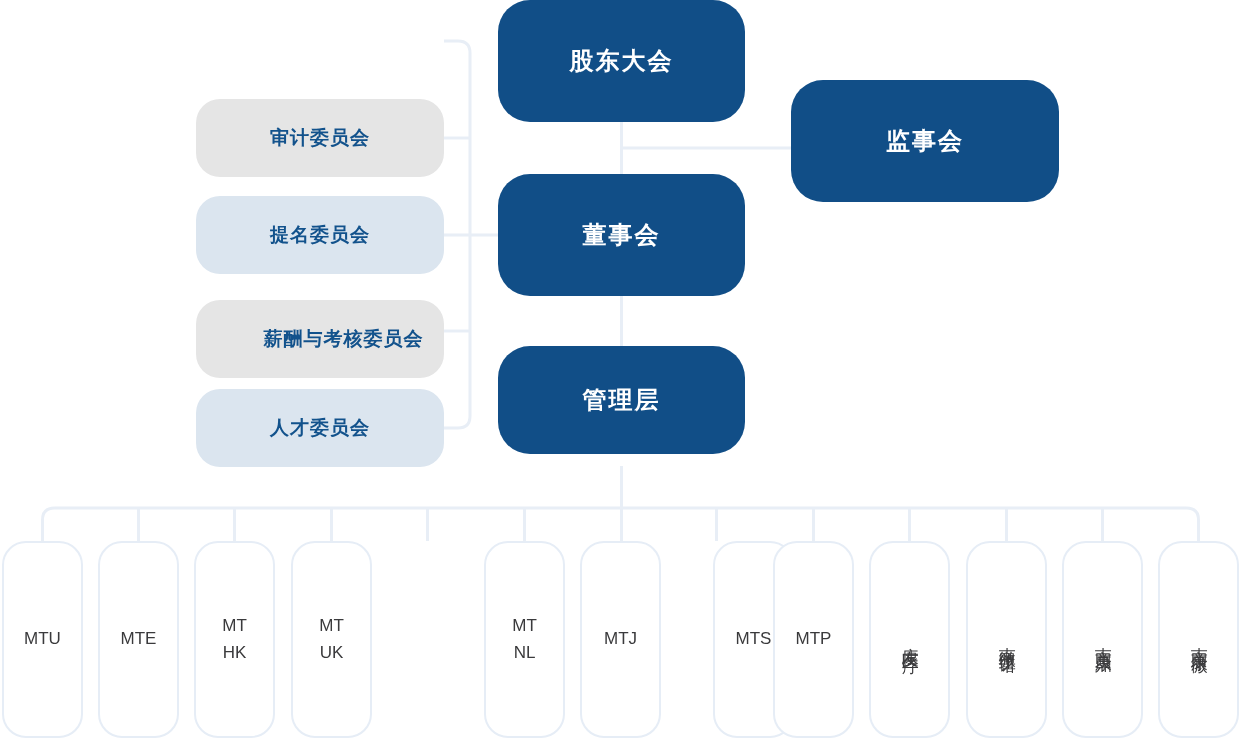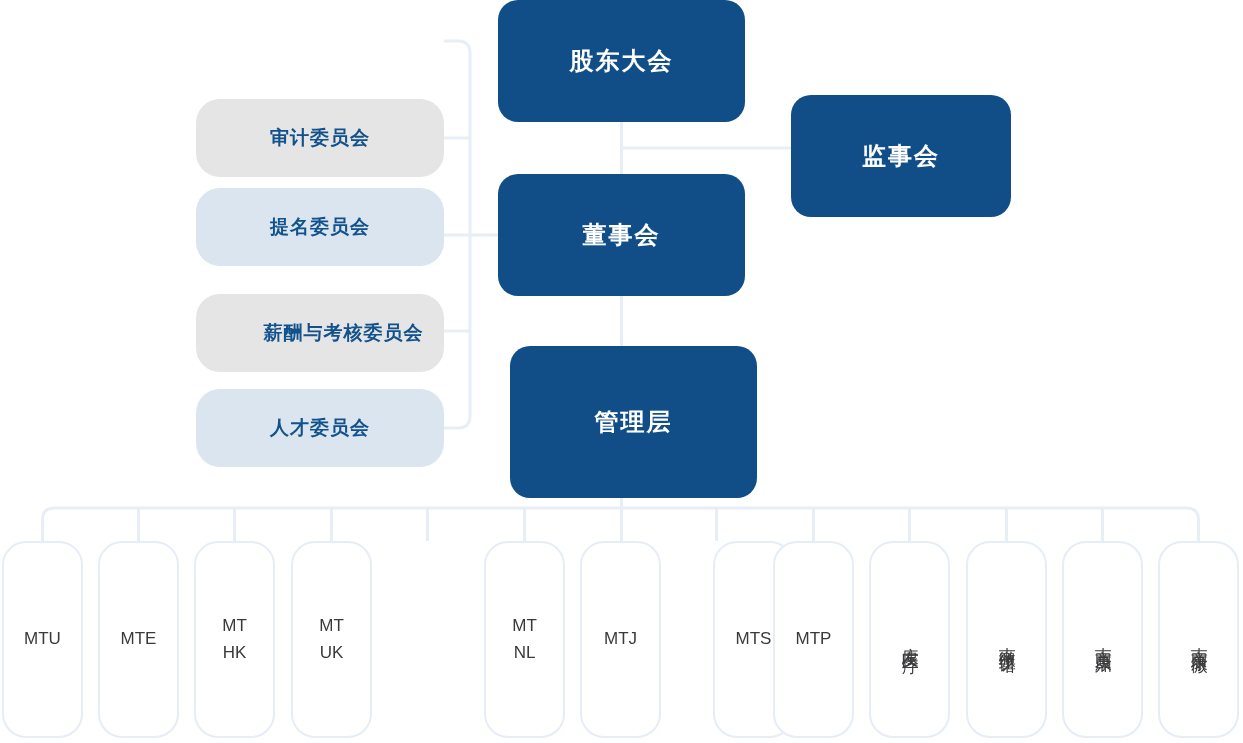--- a/index.html
+++ b/index.html
@@ -29,21 +29,21 @@
     font-weight: bold;
     font-size: 19px;
     letter-spacing: 1px;
     color: #12528c;
   }
   .committee.dark  { background: #dbe5ef; }
   .committee.light { background: #e5e5e5; }
   .node {
     position: absolute;
     width: 247px;
-    border-radius: 20px;
+    border-radius: 32px;
     background: #114e87;
     color: #ffffff;
     display: flex;
     align-items: center;
     justify-content: center;
     font-weight: bold;
     font-size: 24px;
     letter-spacing: 2px;
   }
   .subsidiary {
@@ -94,28 +94,28 @@
     <path d="M 427.5 508 V 541"></path>
     <path d="M 524.5 508 V 541"></path>
     <path d="M 716.5 508 V 541"></path>
     <path d="M 813.5 508 V 541"></path>
     <path d="M 909.5 508 V 541"></path>
     <path d="M 1006.5 508 V 541"></path>
     <path d="M 1102.5 508 V 541"></path>
   </svg>
 
   <div class="committee light" style="top:99px;">审计委员会</div>
-  <div class="committee dark" style="top:188px;text-align:right;">提名委员会</div>
-  <div class="committee light" style="top:294px;padding-left:47px;">薪酬与考核委员会</div>
+  <div class="committee dark" style="top:196px;text-align:right;">提名委员会</div>
+  <div class="committee light" style="top:300px;padding-left:47px;">薪酬与考核委员会</div>
   <div class="committee dark" style="top:389px;">人才委员会</div>
 
   <div class="node" style="left:498px; top:0px;   height:122px;">股东大会</div>
-  <div class="node" style="left:791px; top:95px;  height:122px; width:220px;">监事会</div>
+  <div class="node" style="left:791px; top:80px;  height:122px; width:268px;">监事会</div>
   <div class="node" style="left:498px; top:174px; height:122px;">董事会</div>
-  <div class="node" style="left:510px; top:346px; height:152px;">管理层</div>
+  <div class="node" style="left:498px; top:346px; height:108px;">管理层</div>
 
   <div class="subsidiary" style="left:2px;">MTU</div>
   <div class="subsidiary" style="left:98px;">MTE</div>
   <div class="subsidiary" style="left:194px;">MT
 HK</div>
   <div class="subsidiary" style="left:291px;">MT
 UK</div>
   <div class="subsidiary" style="left:484px;">MT
 NL</div>
   <div class="subsidiary" style="left:580px;">MTJ</div>

